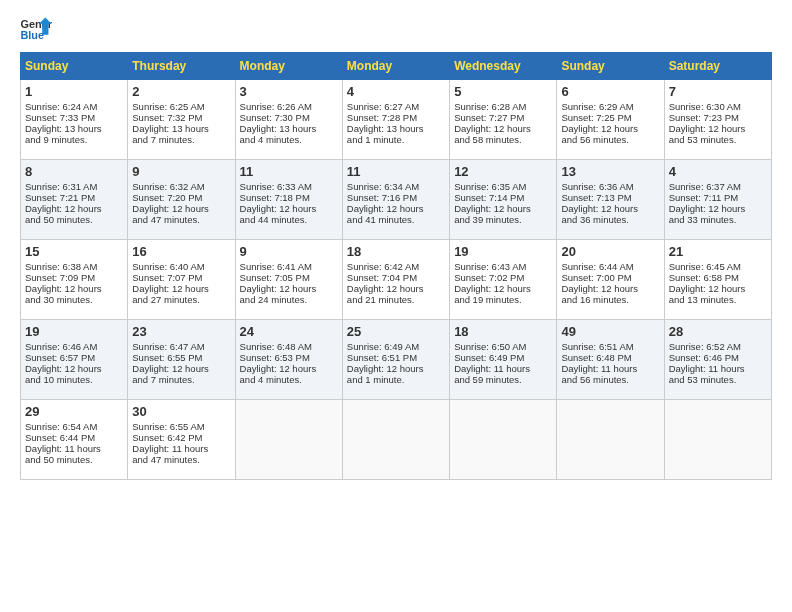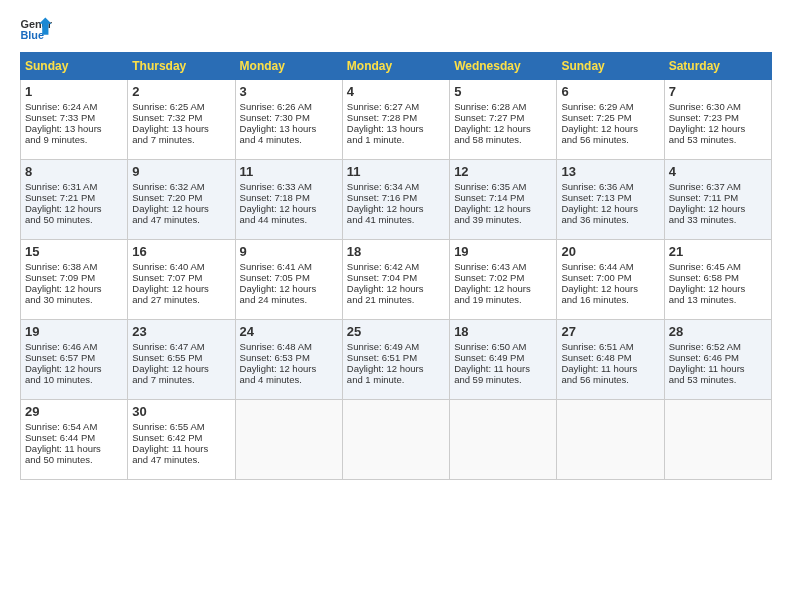--- a/index.html
+++ b/index.html
@@ -130,21 +130,21 @@
         <td><span class="day-num">19</span>Sunrise: 6:43 AM<br>Sunset: 7:02 PM<br>Daylight: 12 hours<br>and 19 minutes.<br></td>
         <td><span class="day-num">20</span>Sunrise: 6:44 AM<br>Sunset: 7:00 PM<br>Daylight: 12 hours<br>and 16 minutes.<br></td>
         <td><span class="day-num">21</span>Sunrise: 6:45 AM<br>Sunset: 6:58 PM<br>Daylight: 12 hours<br>and 13 minutes.<br></td>
       </tr>
       <tr>
         <td><span class="day-num">19</span>Sunrise: 6:46 AM<br>Sunset: 6:57 PM<br>Daylight: 12 hours<br>and 10 minutes.<br></td>
         <td><span class="day-num">23</span>Sunrise: 6:47 AM<br>Sunset: 6:55 PM<br>Daylight: 12 hours<br>and 7 minutes.<br></td>
         <td><span class="day-num">24</span>Sunrise: 6:48 AM<br>Sunset: 6:53 PM<br>Daylight: 12 hours<br>and 4 minutes.<br></td>
         <td><span class="day-num">25</span>Sunrise: 6:49 AM<br>Sunset: 6:51 PM<br>Daylight: 12 hours<br>and 1 minute.<br></td>
         <td><span class="day-num">18</span>Sunrise: 6:50 AM<br>Sunset: 6:49 PM<br>Daylight: 11 hours<br>and 59 minutes.<br></td>
-        <td><span class="day-num">27</span>Sunrise: 6:51 AM<br>Sunset: 6:48 PM<br>Daylight: 11 hours<br>and 56 minutes.<br></td>
+        <td><span class="day-num">49</span>Sunrise: 6:51 AM<br>Sunset: 6:48 PM<br>Daylight: 11 hours<br>and 56 minutes.<br></td>
         <td><span class="day-num">28</span>Sunrise: 6:52 AM<br>Sunset: 6:46 PM<br>Daylight: 11 hours<br>and 53 minutes.<br></td>
       </tr>
       <tr>
         <td><span class="day-num">29</span>Sunrise: 6:54 AM<br>Sunset: 6:44 PM<br>Daylight: 11 hours<br>and 50 minutes.<br></td>
         <td><span class="day-num">30</span>Sunrise: 6:55 AM<br>Sunset: 6:42 PM<br>Daylight: 11 hours<br>and 47 minutes.<br></td>
         <td class="empty"></td>
         <td class="empty"></td>
         <td class="empty"></td>
         <td class="empty"></td>
         <td class="empty"></td>

